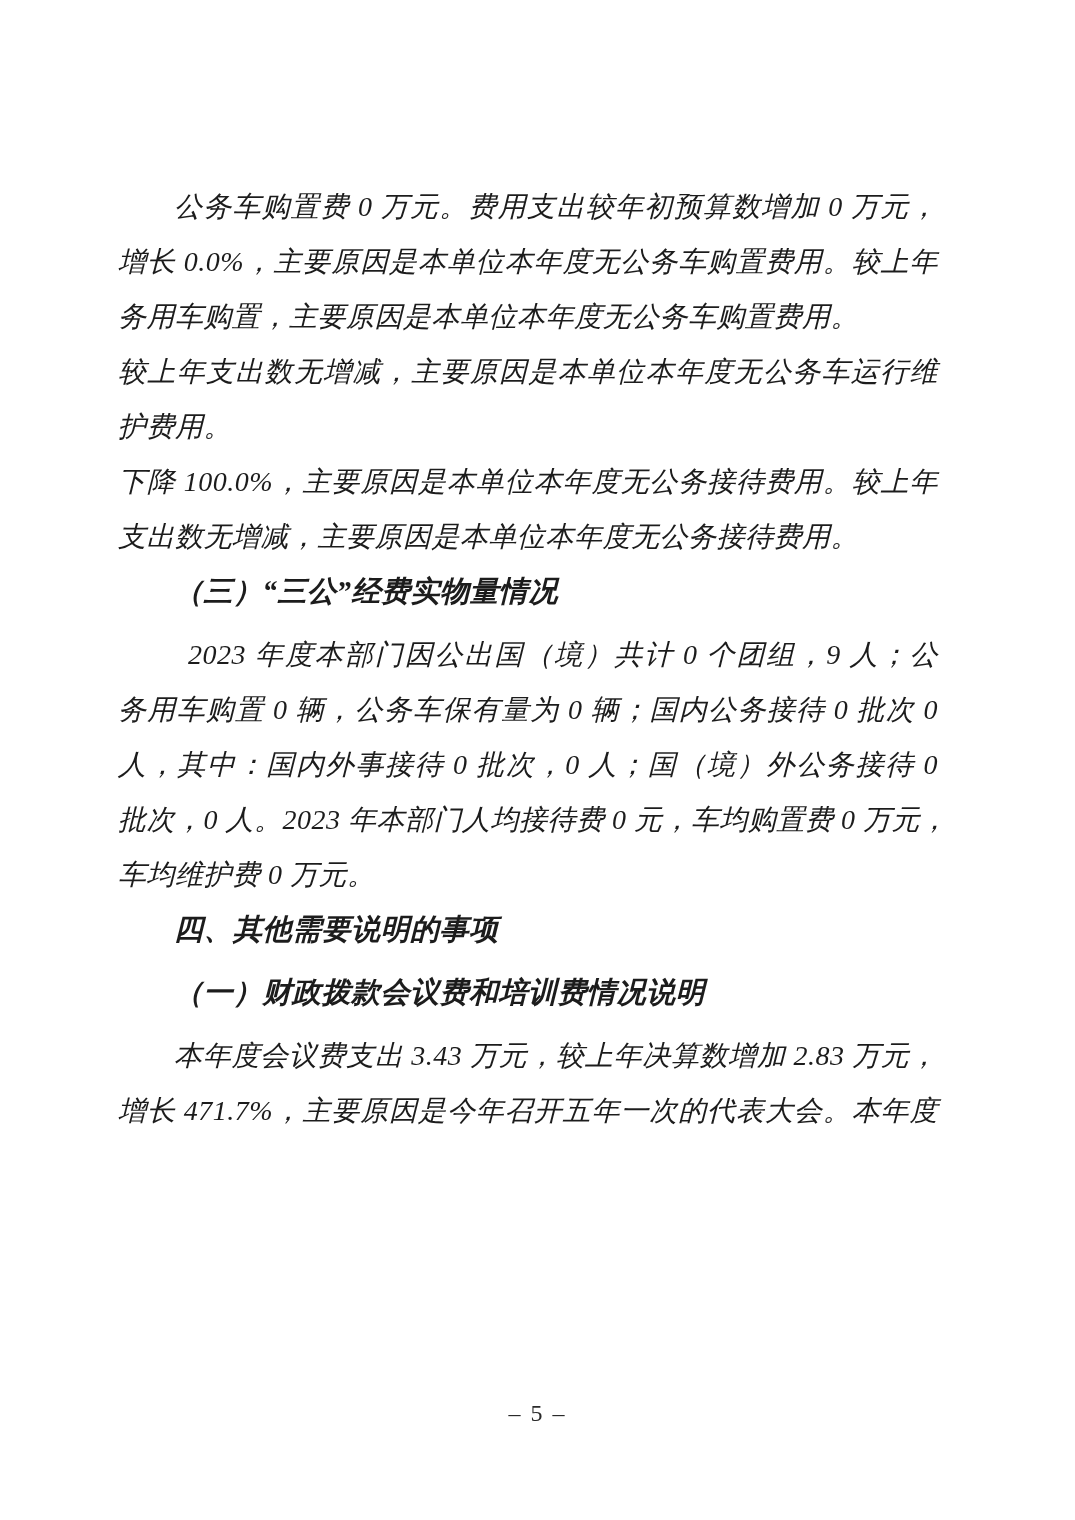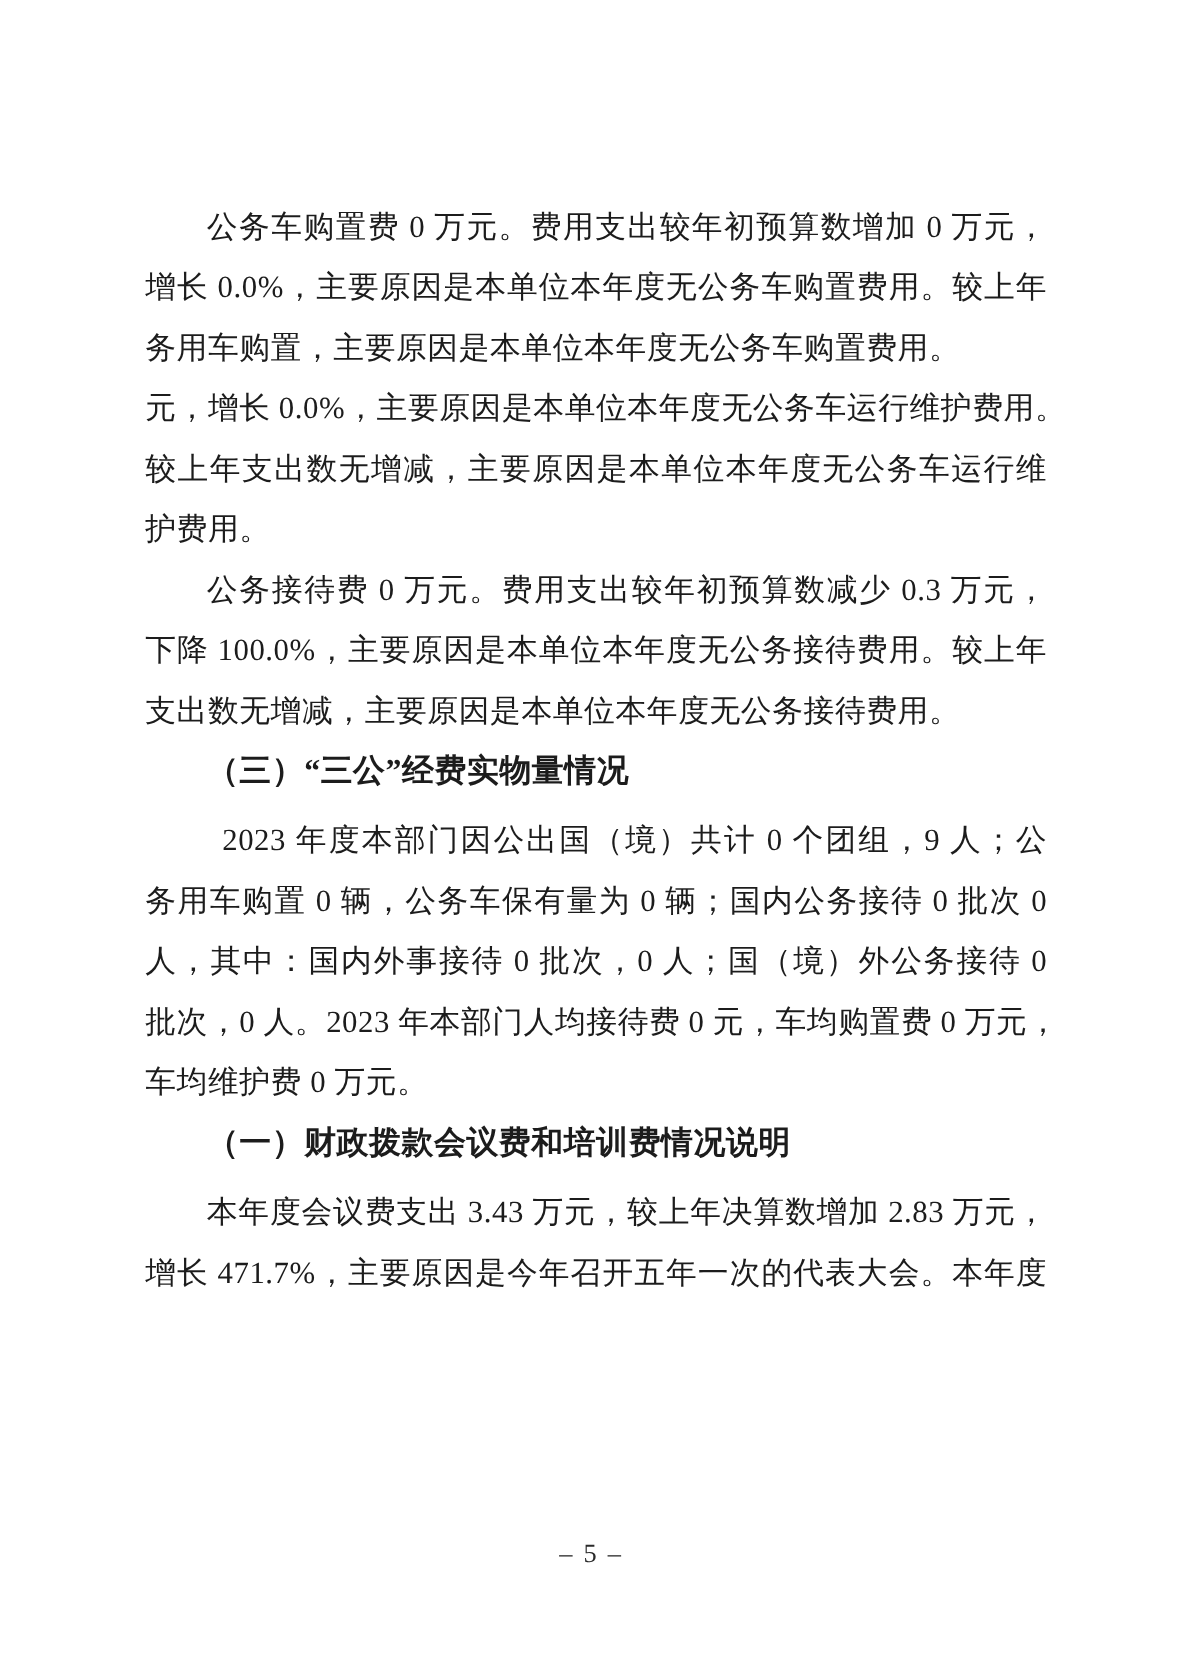--- a/index.html
+++ b/index.html
@@ -16,23 +16,24 @@
     color: #1c1c1c;
   }
   .page {
     position: absolute;
     left: 0; top: 0;
     width: 1075px; height: 1520px;
     background: #ffffff;
   }
   .doc-body {
     position: absolute;
-    left: 132px;
+    left: 118px;
     top: 179px;
     width: 820px;
+    font-style: italic;
   }
   .line {
     height: 55px;
     line-height: 55px;
     font-size: 28px;
     white-space: nowrap;
     text-align: justify;
     text-align-last: justify;
     letter-spacing: 0.5px;
   }
@@ -70,30 +71,29 @@
   }
 </style>
 </head>
 <body>
 
 <div class="page">
   <div class="doc-body">
       <div class="line ind1">公务车购置费 0 万元。费用支出较年初预算数增加 0 万元，</div>
       <div class="line">增长 0.0%，主要原因是本单位本年度无公务车购置费用。较上年</div>
       <div class="line flush">务用车购置，主要原因是本单位本年度无公务车购置费用。</div>
-      <div class="line">元，增长 0.0%，主要原因是本单位本年度无公务车运行维护费用。</div>
       <div class="line">较上年支出数无增减，主要原因是本单位本年度无公务车运行维</div>
       <div class="line flush">护费用。</div>
-      <div class="line ind1">公务接待费 0 万元。费用支出较年初预算数减少 0.3 万元，</div>
       <div class="line">下降 100.0%，主要原因是本单位本年度无公务接待费用。较上年</div>
       <div class="line flush">支出数无增减，主要原因是本单位本年度无公务接待费用。</div>
       <div class="line h-kai">（三）“三公”经费实物量情况</div>
       <div class="line ind2">2023 年度本部门因公出国（境）共计 0 个团组，9 人；公</div>
       <div class="line">务用车购置 0 辆，公务车保有量为 0 辆；国内公务接待 0 批次 0</div>
       <div class="line">人，其中：国内外事接待 0 批次，0 人；国（境）外公务接待 0</div>
       <div class="line">批次，0 人。2023 年本部门人均接待费 0 元，车均购置费 0 万元，</div>
       <div class="line flush">车均维护费 0 万元。</div>
+      <div class="line h-hei">四、其他需要说明的事项</div>
       <div class="line h-kai">（一）财政拨款会议费和培训费情况说明</div>
       <div class="line ind1">本年度会议费支出 3.43 万元，较上年决算数增加 2.83 万元，</div>
       <div class="line">增长 471.7%，主要原因是今年召开五年一次的代表大会。本年度</div>
     </div>
   <div class="page-footer">– 5 –</div>
 </div>
 
 </body></html>

